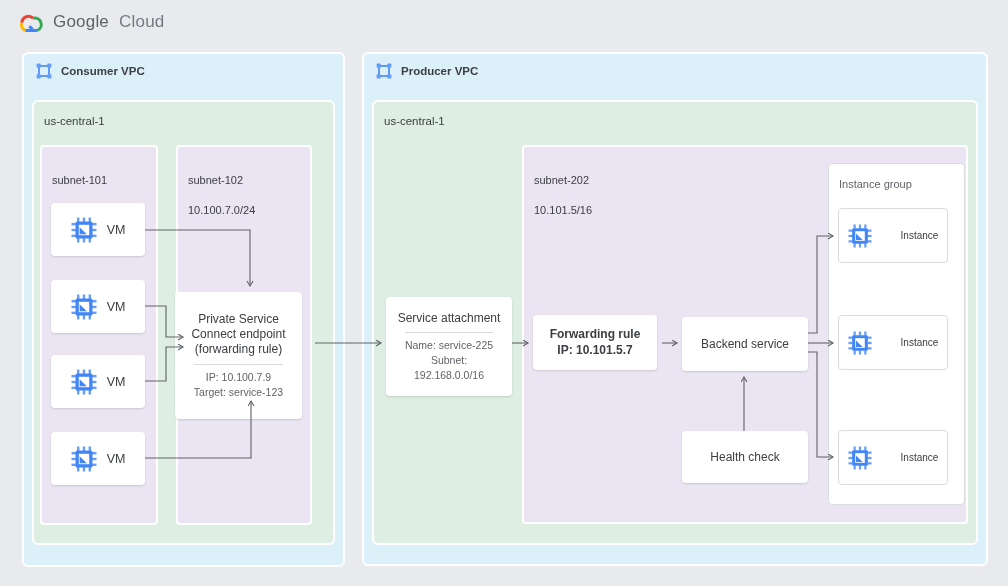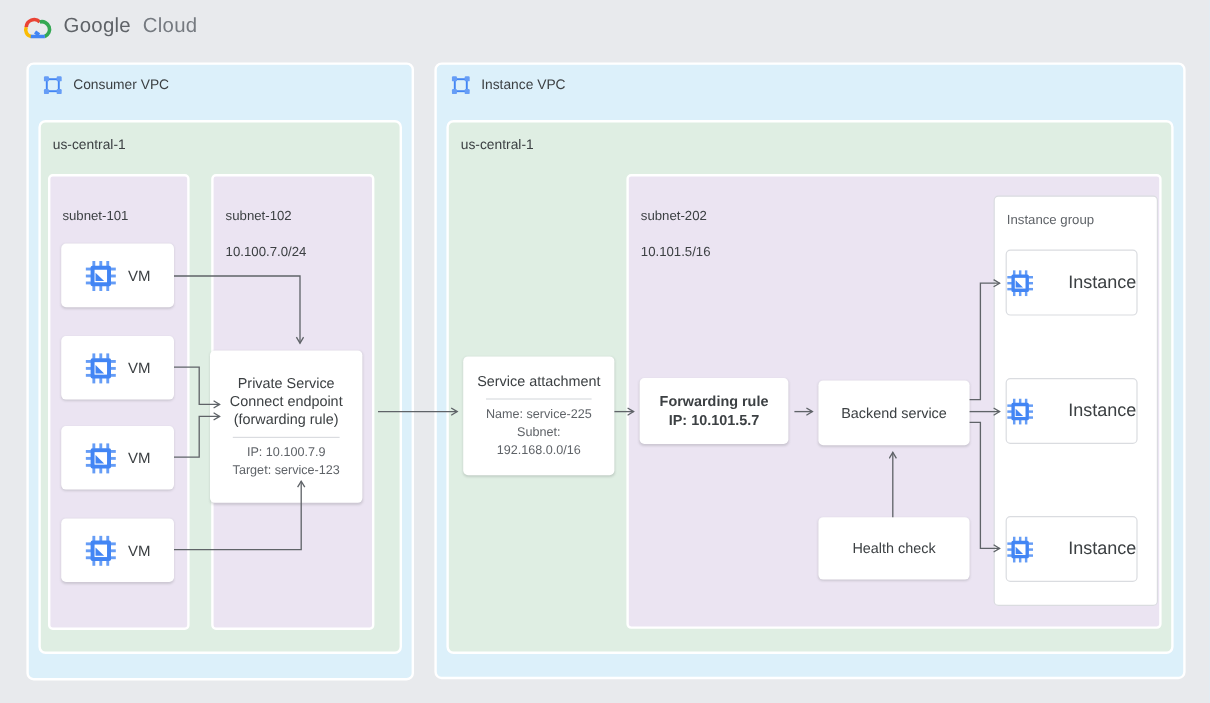--- a/index.html
+++ b/index.html
@@ -13,21 +13,21 @@
   .page{position:relative;width:1008px;height:586px;}
 
   
   .logo{position:absolute;left:16px;top:12px;display:flex;align-items:flex-start;gap:7px;}
   .logo .g{font-size:17px;color:#5f6368;font-weight:500;letter-spacing:.2px;}
   .logo .c{font-size:17px;color:#757a80;font-weight:400;margin-left:3px;letter-spacing:.2px;}
 
   
   .vpc{position:absolute;background:#dcf0fa;border:2px solid #fff;border-radius:6px;box-sizing:border-box;}
   .vpc-header{position:absolute;left:14px;top:11px;display:flex;align-items:center;gap:9px;}
-  .vpc-header span{font-size:11.5px;color:#3c4043;}
+  .vpc-header span{font-size:11.5px;color:#3c4043;font-weight:bold;}
   .region{position:absolute;background:#dfeee3;border:2px solid #fff;border-radius:6px;box-sizing:border-box;}
   .region-label{position:absolute;left:12px;top:14px;font-size:11.5px;color:#3c4043;}
   .subnet{position:absolute;background:#ebe4f2;border:2px solid #fff;border-radius:4px;box-sizing:border-box;}
   .subnet-label{position:absolute;left:10px;top:11px;font-size:11px;line-height:1.35;color:#3c4043;white-space:pre-line;}
 
   
   .node{position:absolute;background:#fff;border-radius:4px;box-shadow:0 1px 2px rgba(60,64,67,.18);
         box-sizing:border-box;display:flex;align-items:center;justify-content:center;}
   .node-col{flex-direction:column;padding:7px 6px;}
   .node-title{font-size:12px;color:#3c4043;line-height:1.28;text-align:center;}
@@ -35,21 +35,21 @@
   .divider{width:78%;height:1px;background:#dadce0;margin:6px 0 5px 0;}
   .vm-node{gap:10px;}
   .vm-label{font-size:12.5px;color:#3c4043;}
   .simple-label{font-size:12px;color:#3c4043;}
 
   
   .instance-group{position:absolute;background:#fff;border:1px solid #dadce0;border-radius:4px;box-sizing:border-box;}
   .ig-label{position:absolute;left:11px;top:15px;font-size:11px;color:#5f6368;}
   .instance{position:absolute;background:#fff;border:1px solid #dadce0;border-radius:4px;box-sizing:border-box;
             display:flex;align-items:center;justify-content:center;gap:9px;}
-  .instance span{font-size:15px;color:#3c4043;margin-left:20px;}
+  .instance span{font-size:10px;color:#3c4043;margin-left:20px;}
 
   
   .arrows{position:absolute;left:0;top:0;pointer-events:none;}
 </style>
 </head>
 <body>
 
 <div class="page">
 
   <div class="logo">
@@ -196,21 +196,21 @@
 
   <div class="vpc" style="left:362px;top:52px;width:626px;height:514px;"></div>
   <div class="vpc-header" style="left:376px;top:63px;">
     <svg width="16" height="16" viewBox="0 0 16 16">
       <rect x="3" y="3" width="10" height="10" fill="none" stroke="#4285f4" stroke-width="1.6"></rect>
       <rect x="0.6" y="0.6" width="4.2" height="4.2" rx="1" fill="#669df6"></rect>
       <rect x="11.2" y="0.6" width="4.2" height="4.2" rx="1" fill="#669df6"></rect>
       <rect x="0.6" y="11.2" width="4.2" height="4.2" rx="1" fill="#669df6"></rect>
       <rect x="11.2" y="11.2" width="4.2" height="4.2" rx="1" fill="#669df6"></rect>
     </svg>
-    <span>Instance VPC</span>
+    <span>Producer VPC</span>
   </div>
 
   <div class="region" style="left:372px;top:100px;width:606px;height:445px;"></div>
   <span class="region-label" style="left:384px;top:115px;position:absolute;font-size:11.5px;color:#3c4043;">us-central-1</span>
 
   <div class="subnet" style="left:522px;top:145px;width:446px;height:379px;">
     <div class="subnet-label">
       <span>subnet-202</span><br>
       <span>10.101.5/16</span>
     </div>

